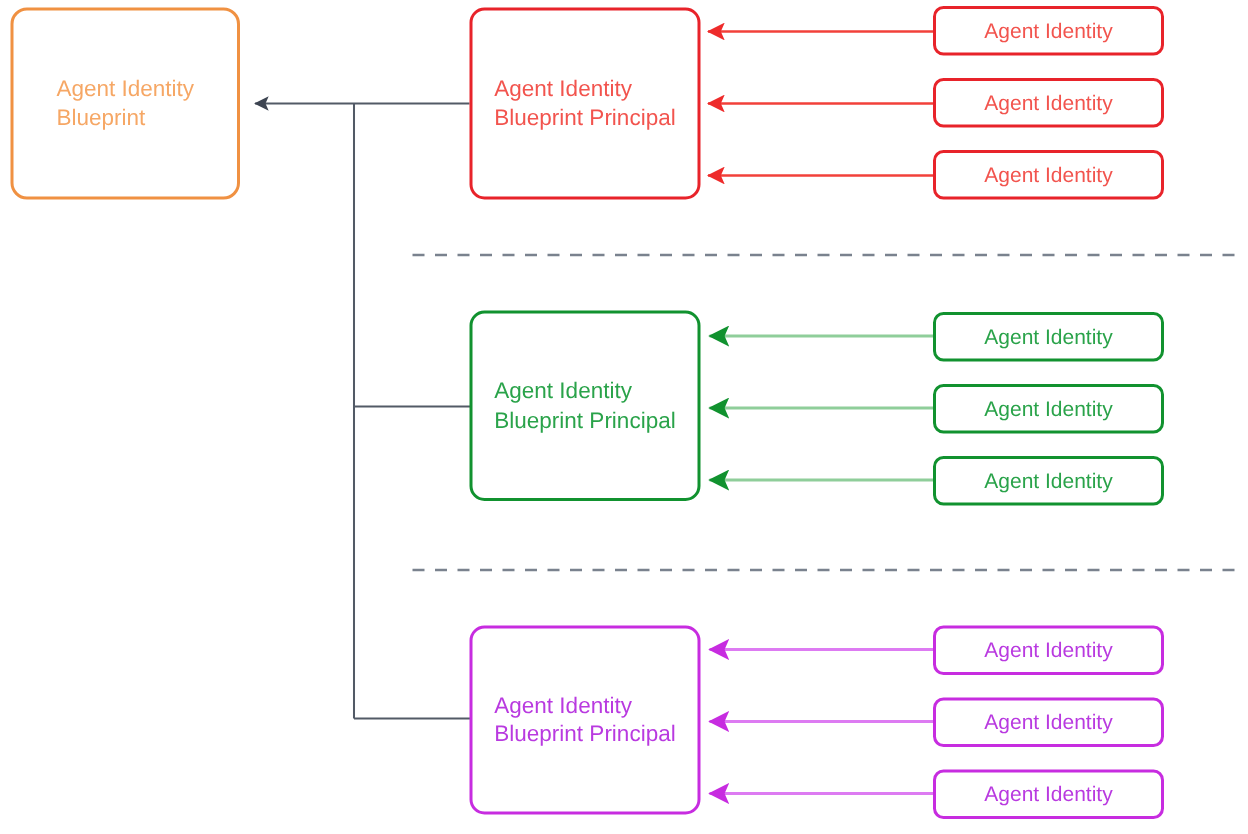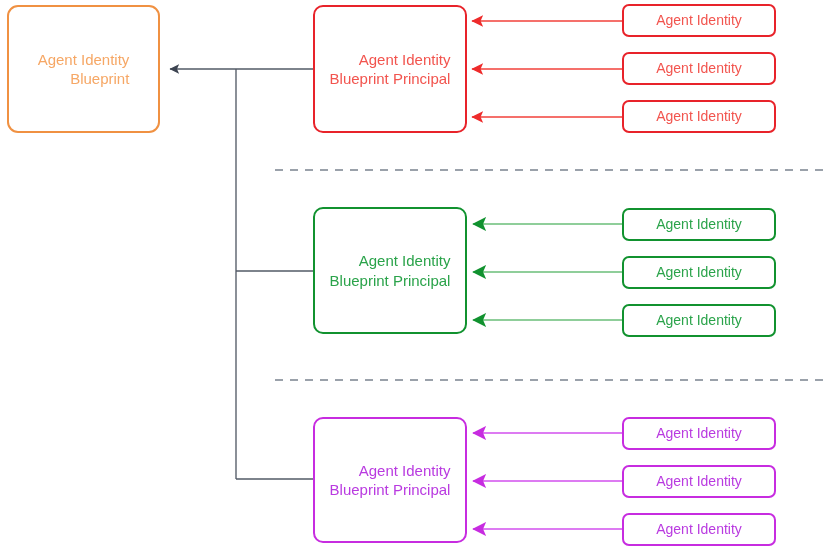--- a/index.html
+++ b/index.html
@@ -28,21 +28,21 @@
     width: 832px;
     height: 556px;
     pointer-events: none;
   }
   .node {
     position: absolute;
     box-sizing: border-box;
     display: flex;
     align-items: center;
     justify-content: center;
-    text-align: right;
+    text-align: left;
     background: #ffffff;
     border-style: solid;
     border-radius: 9px;
     line-height: 1.28;
   }
   .node-label {
     display: block;
     white-space: pre-line;
     padding: 0 4px;
   }

